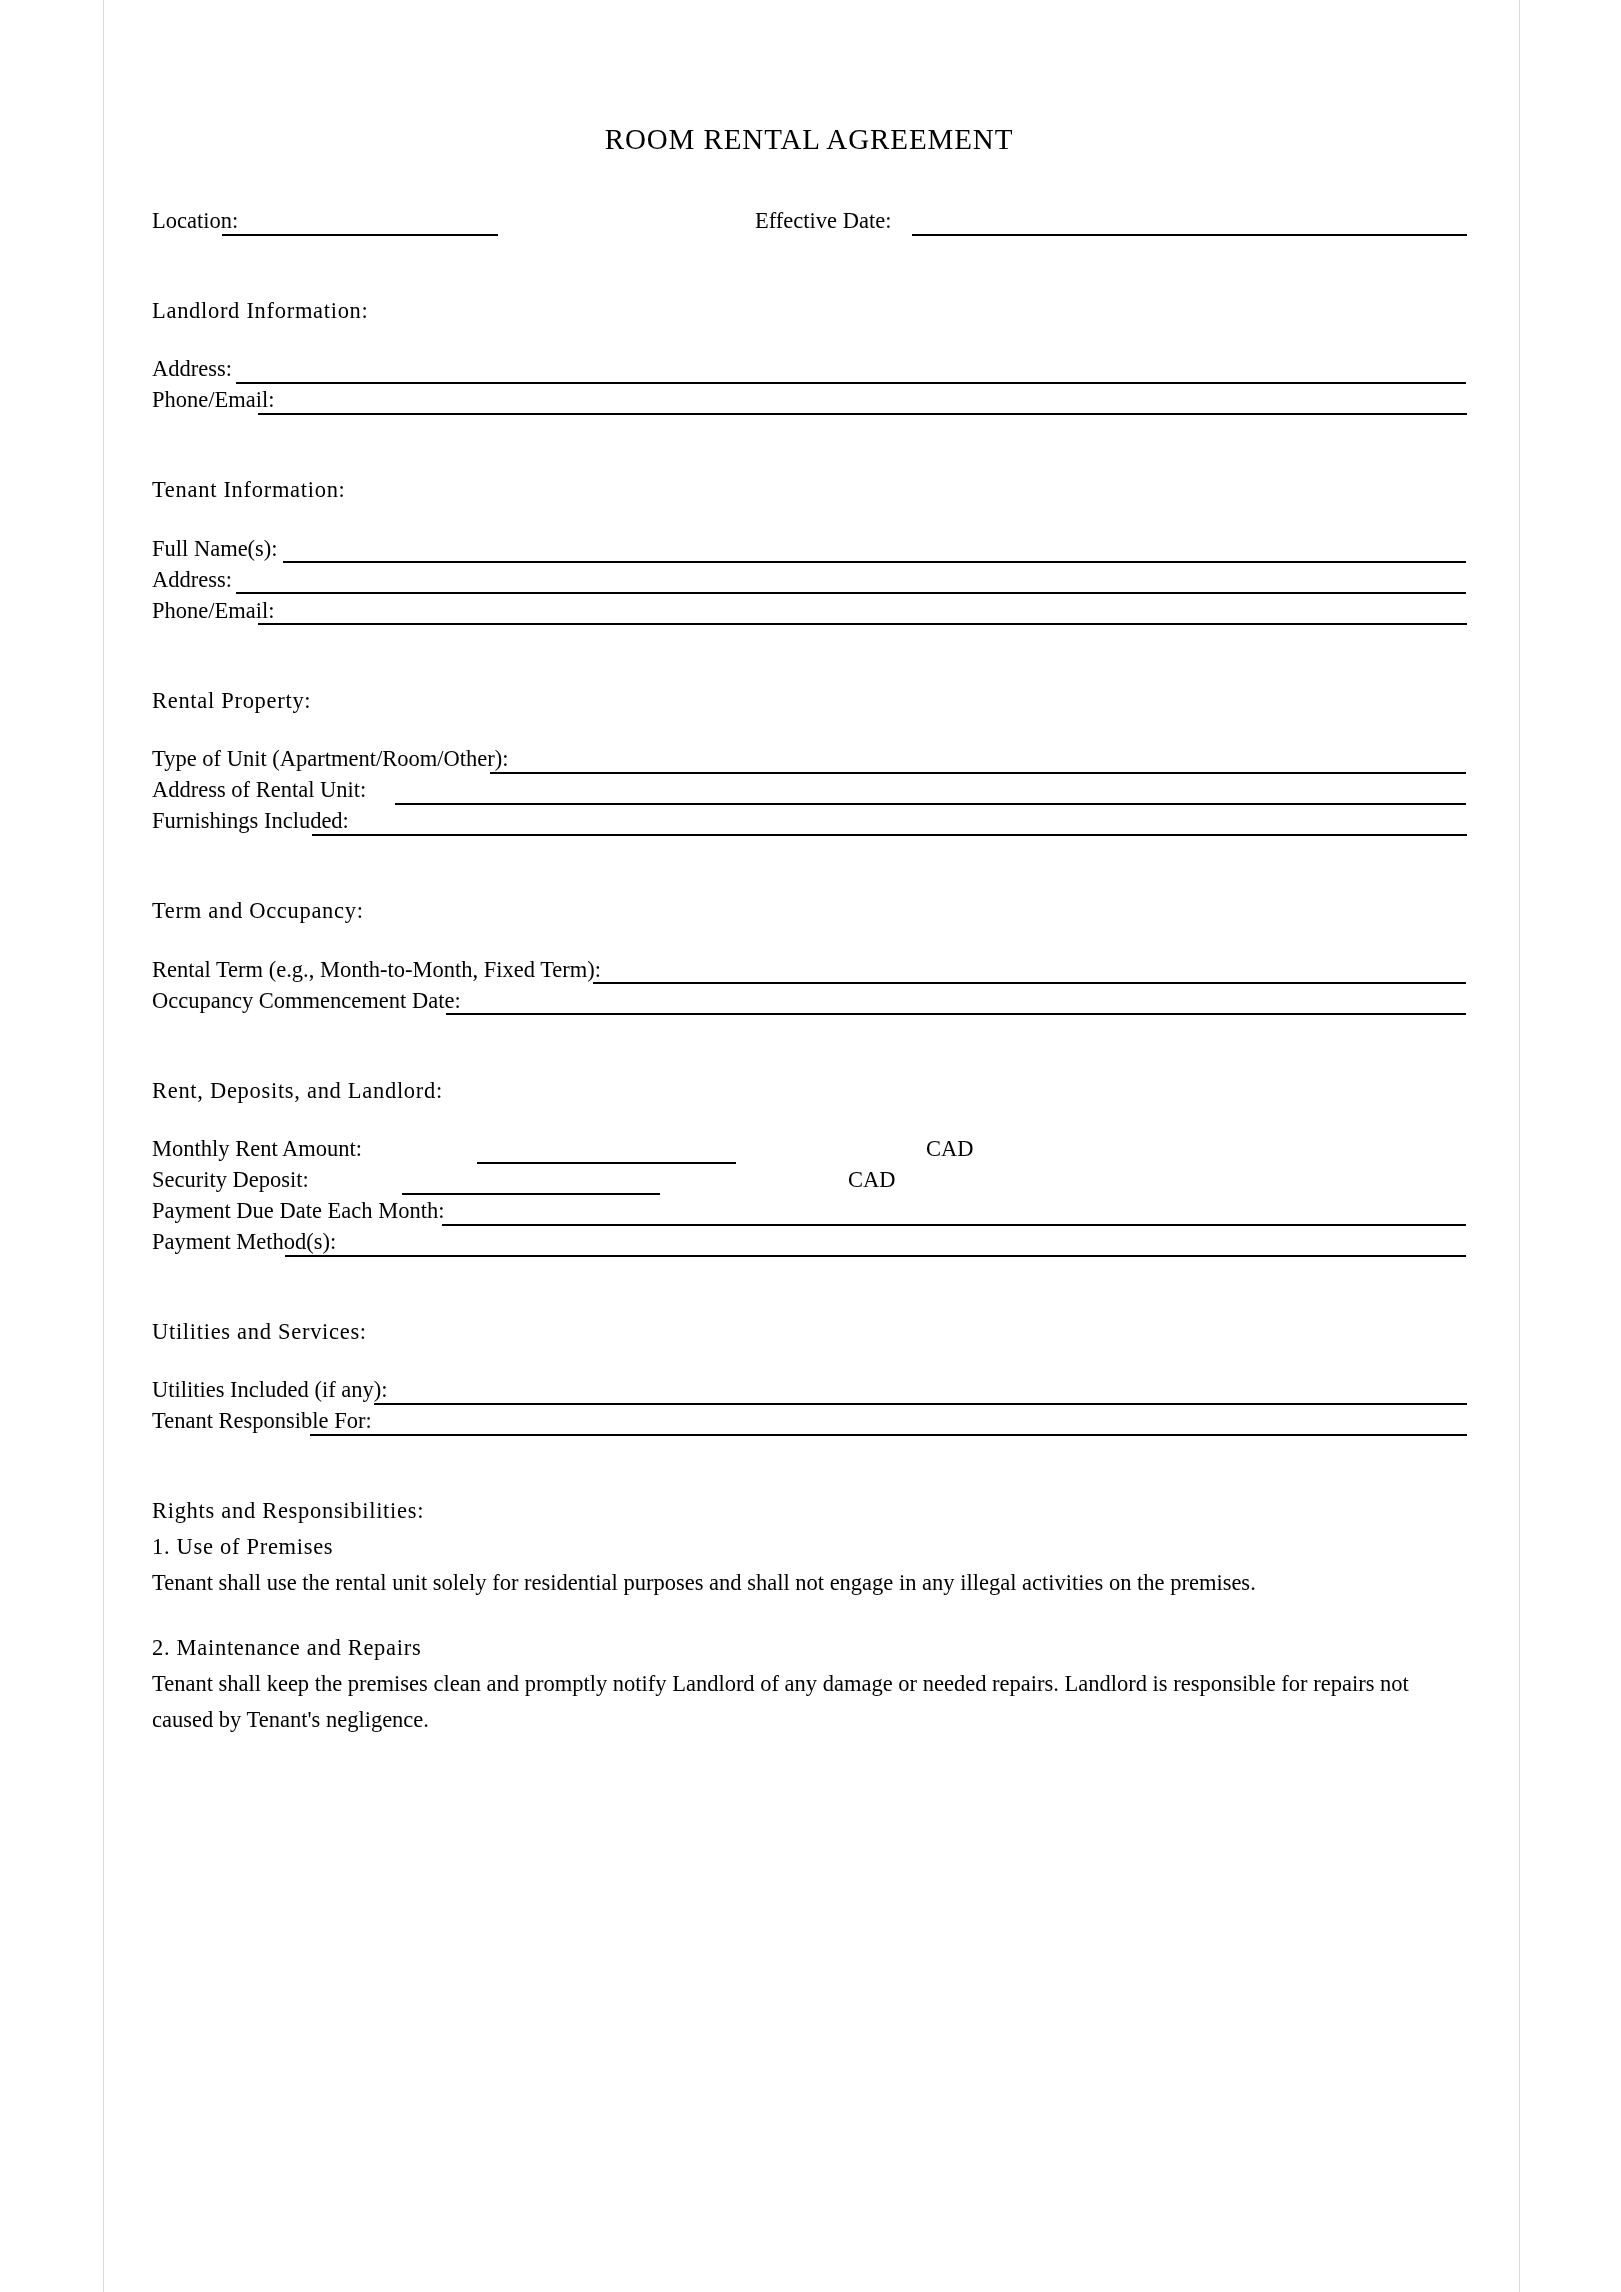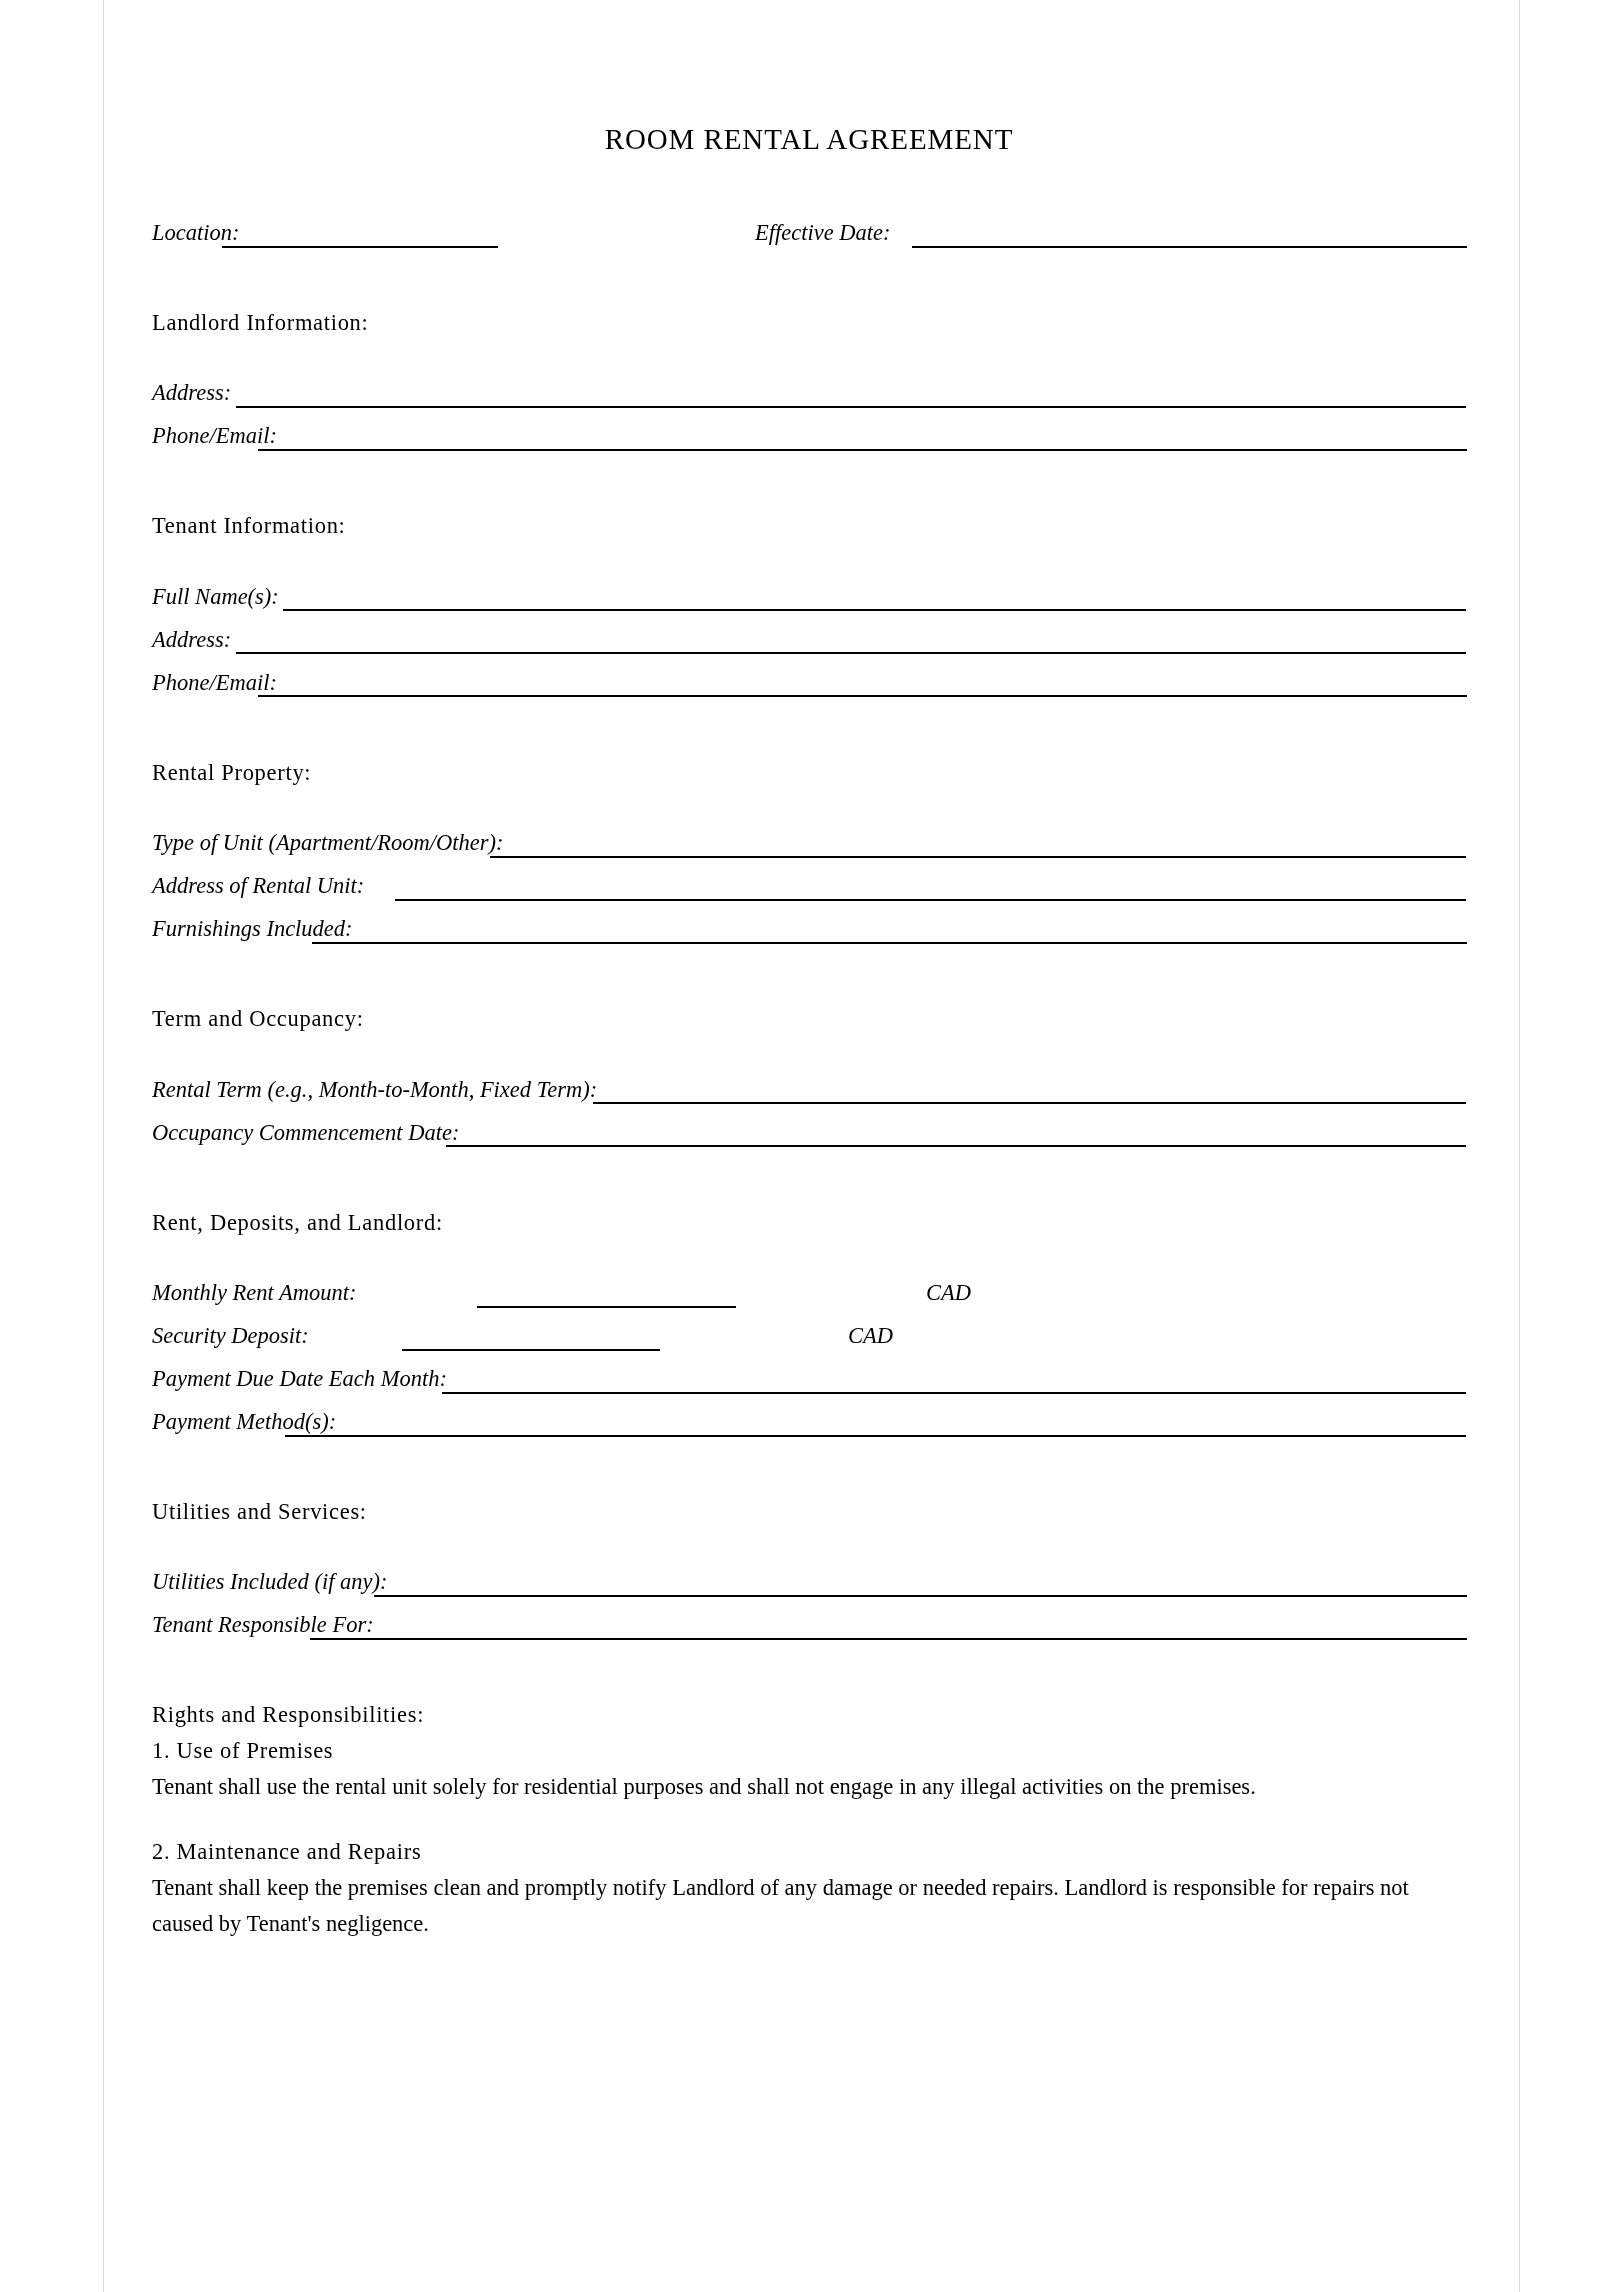--- a/index.html
+++ b/index.html
@@ -46,22 +46,21 @@
     margin: 0;
     padding-top: 123px;
     font-weight: normal;
     white-space: nowrap;
   }
 
   
   .field-row {
     position: relative;
     height: 31px;
-    margin-top: 12px;
-    font-style: italic;
+    margin-top: 0;
   }
   .field-label {
     position: absolute;
     left: 0;
     top: 0;
     font-size: 22.5px;
     white-space: nowrap;
     line-height: 27.4px;
   }
   .rule {

